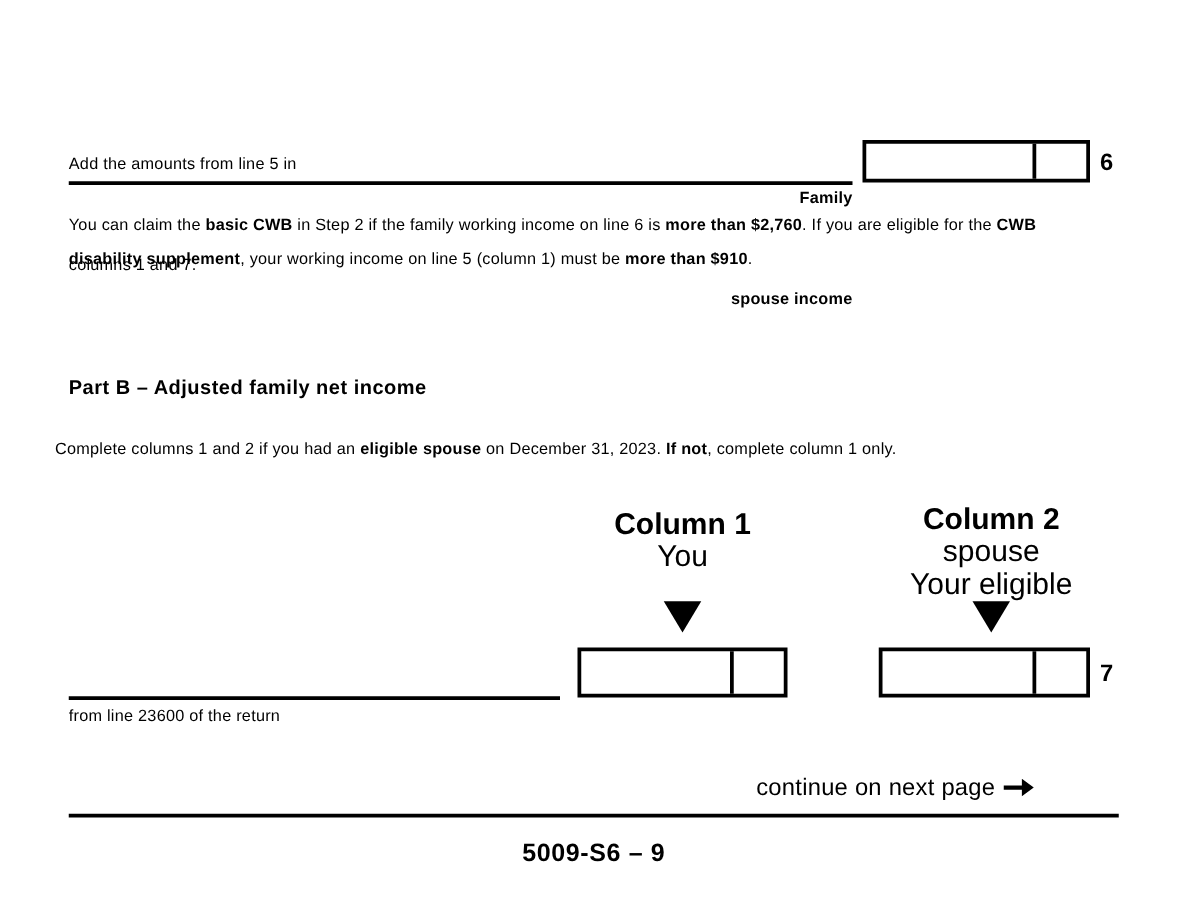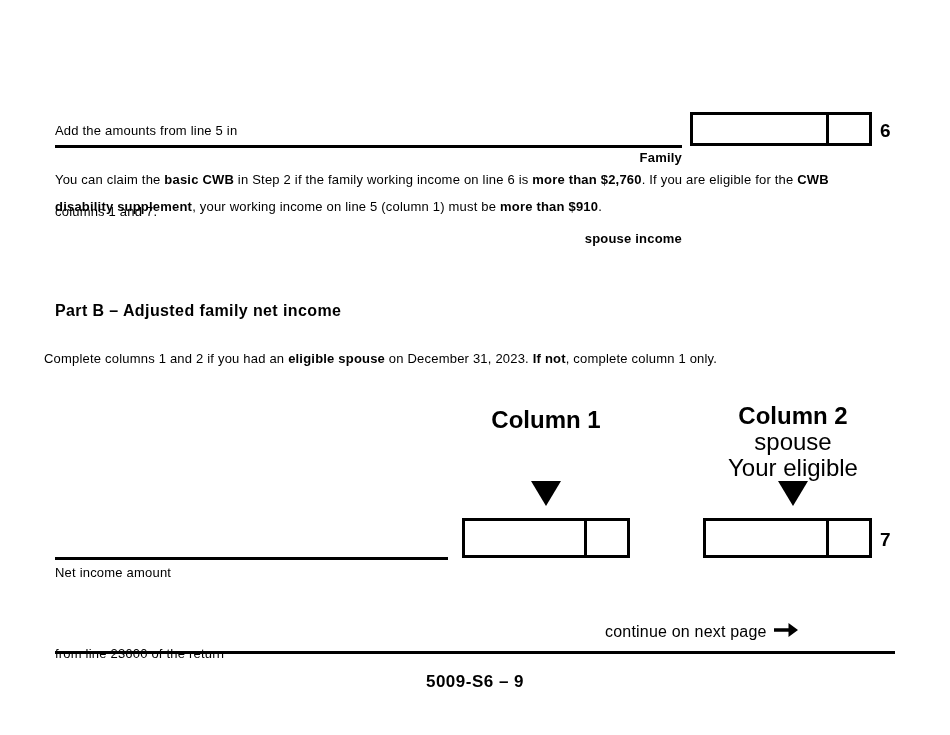--- a/index.html
+++ b/index.html
@@ -77,31 +77,31 @@
   
   .part-heading {
     font-size: 16px;
     font-weight: bold;
     letter-spacing: 0.4px;
     line-height: 1;
   }
 
   
   .continue-text {
-    font-size: 16px;
+    font-size: 19px;
     line-height: 1;
     letter-spacing: 0.2px;
     display: flex;
-    align-items: flex-end;
+    align-items: center;
     gap: 6px;
     white-space: nowrap;
   }
   .arrow-right { display: block; }
   .page-id {
-    font-size: 17px;
+    font-size: 20px;
     font-weight: bold;
     text-align: center;
     line-height: 1;
     letter-spacing: 0.5px;
   }
 </style>
 </head>
 <body>
 
 <div class="abs body-text" style="left:55px; top:63px; width:430px;">
@@ -124,34 +124,34 @@
 <div class="abs line-no" style="left:880px; top:121px;">6</div>
 
 <div class="abs body-text" style="left:55px; top:166px; width:830px;"><span>You can claim the </span><span class="b">basic CWB</span><span> in Step 2 if the family working income on line 6 is </span><span class="b">more than $2,760</span><span>. If you are eligible for the </span><span class="b">CWB disability supplement</span><span>, your working income on line 5 (column 1) must be </span><span class="b">more than $910</span><span>.</span></div>
 
 <div class="abs part-heading" style="left:55px; top:303px;">Part B – Adjusted family net income</div>
 
 <div class="abs body-text" style="left:44px; top:345px; width:690px;"><span>Complete columns 1 and 2 if you had an </span><span class="b">eligible spouse</span><span> on December 31, 2023. </span><span class="b">If not</span><span>, complete column 1 only.</span></div>
 
 <div class="abs col-head" style="left:466px; top:407px; width:160px;">
   <div class="title">Column 1</div>
+  <div>You</div>
 </div>
 
 <div class="abs tri-down" style="left:531px; top:481px;"></div>
 
 <div class="abs col-head" style="left:713px; top:403px; width:160px;">
   <div class="title">Column 2</div>
   <div>spouse</div>
   <div>Your eligible</div>
 </div>
 
 <div class="abs tri-down" style="left:778px; top:481px;"></div>
 
 <div class="abs body-text" style="left:55px; top:505px; width:400px;">
-  <div>Net income amount</div>
   <div>from line 23600 of the return</div>
 </div>
 
 <div class="abs rule" style="left:55px; top:557px; width:393px;"></div>
 
 <div class="abs amount-box" style="left:462px; top:518px; width:168px; height:40px;">
   <div class="dollars"></div>
   <div class="cents"></div>
 </div>
 

